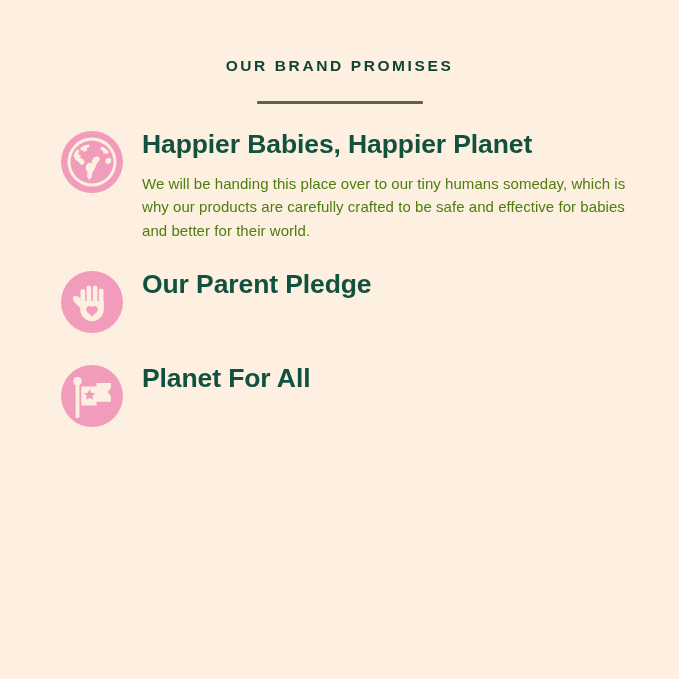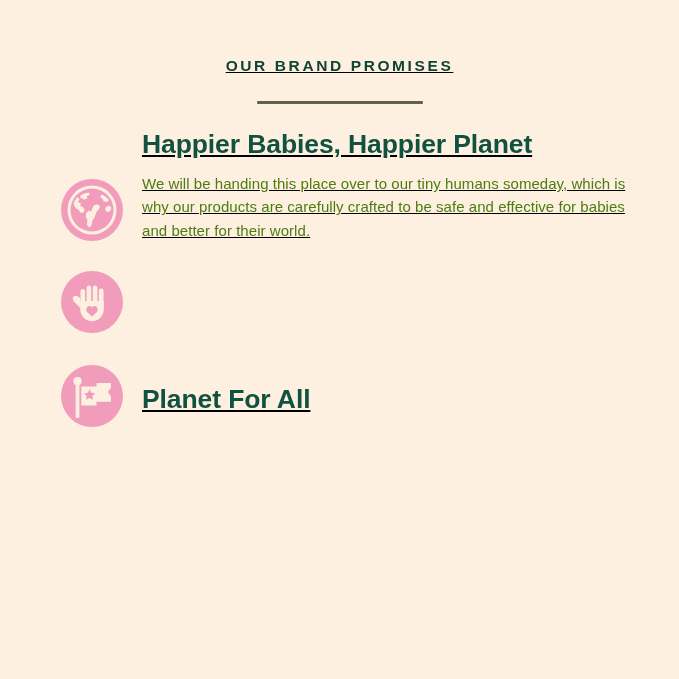--- a/index.html
+++ b/index.html
@@ -12,21 +12,20 @@
     background: #FDF0E1;
     font-family: "Liberation Sans", sans-serif;
     overflow: hidden;
   }
   .page {
     position: relative;
     width: 679px;
     height: 482px;
     background: #FDF0E1;
     box-sizing: border-box;
-    text-decoration: underline;
   }
 
   
   .header {
     padding-top: 57px;
     text-align: center;
   }
   .eyebrow {
     font-family: "Liberation Sans", sans-serif;
     font-size: 15.5px;
@@ -48,21 +47,21 @@
     border-radius: 1px;
   }
 
   
   .promises {
     margin-top: 24px;
     padding: 0 40px 0 60px;
   }
   .promise {
     display: flex;
-    align-items: flex-end;
+    align-items: flex-start;
     margin-bottom: 24px;
   }
   .promise:last-child { margin-bottom: 0; }
 
   .icon-badge {
     flex: 0 0 auto;
     width: 64px;
     height: 64px;
     margin-right: 18px;
     margin-top: 2px;
@@ -145,20 +144,21 @@
             <rect x="26.6" y="15.5" width="4.6" height="21" rx="2.3"></rect>
             <rect x="32.8" y="15.5" width="4.6" height="21" rx="2.3"></rect>
             <rect x="38.9" y="18.5" width="4.6" height="18" rx="2.3"></rect>
             <path d="M20.5 28.5c-2.6-2.6-5.4-3.6-6.9-2.1-1.5 1.5-.6 4.3 2 6.9l4.9 4.9z"></path>
             <path d="M20.2 31h23.6v8.5c0 6.5-5.3 11.8-11.8 11.8S20.2 46 20.2 39.5z"></path>
           </g>
           <path d="M32 46.6l-4.6-4.4c-1.6-1.5-1.6-3.9-.1-5.3 1.4-1.3 3.5-1.1 4.7 .4 1.2-1.5 3.3-1.7 4.7-.4 1.5 1.4 1.5 3.8-.1 5.3z" fill="#F29CBB"></path>
         </svg>
       </div>
       <div class="promise-body">
+        <h2 class="promise-title">Our Parent Pledge</h2>
       </div>
     </div>
 
     <div class="promise p3">
       <div class="icon-badge">
         <svg viewBox="0 0 64 64" xmlns="http://www.w3.org/2000/svg" aria-hidden="true">
           <circle cx="32" cy="32" r="31" fill="#F29CBB"></circle>
           <g fill="#FDF0E1">
             <circle cx="17.5" cy="17.2" r="4.1"></circle>
             <rect x="15.6" y="19.5" width="3.8" height="34.5" rx="1.2"></rect>

